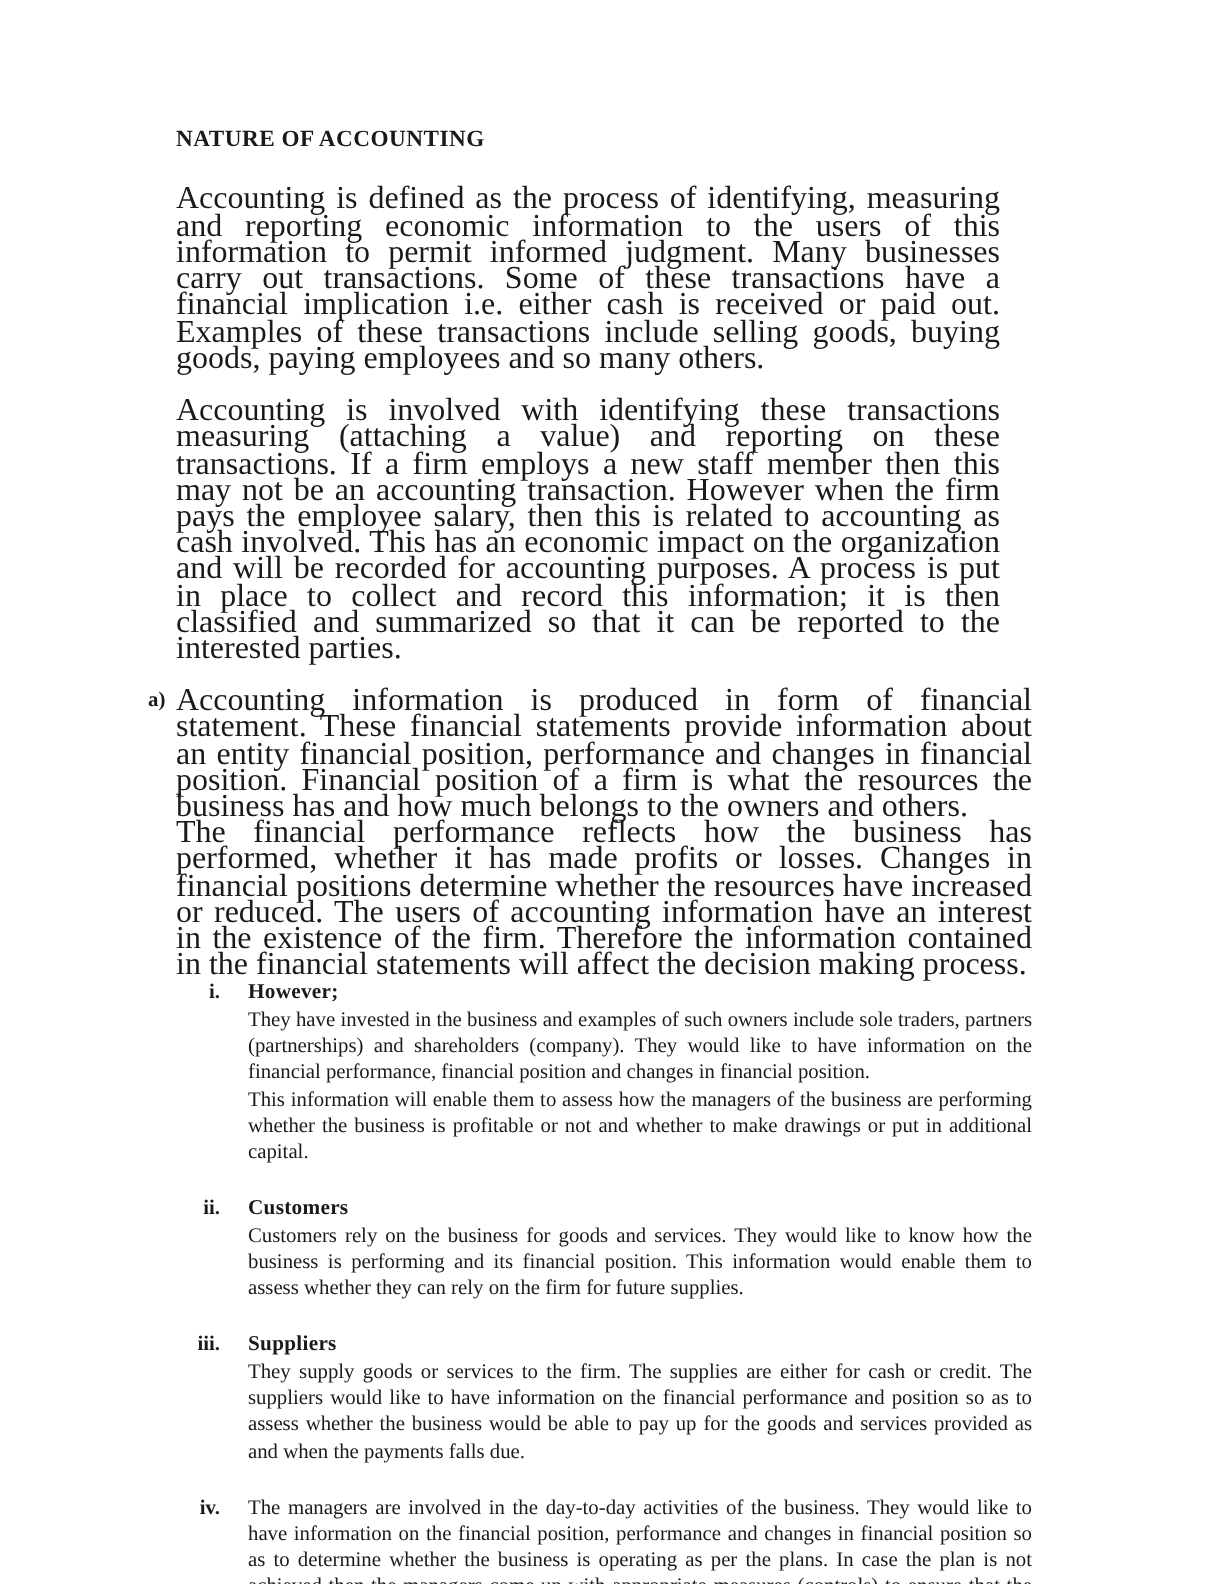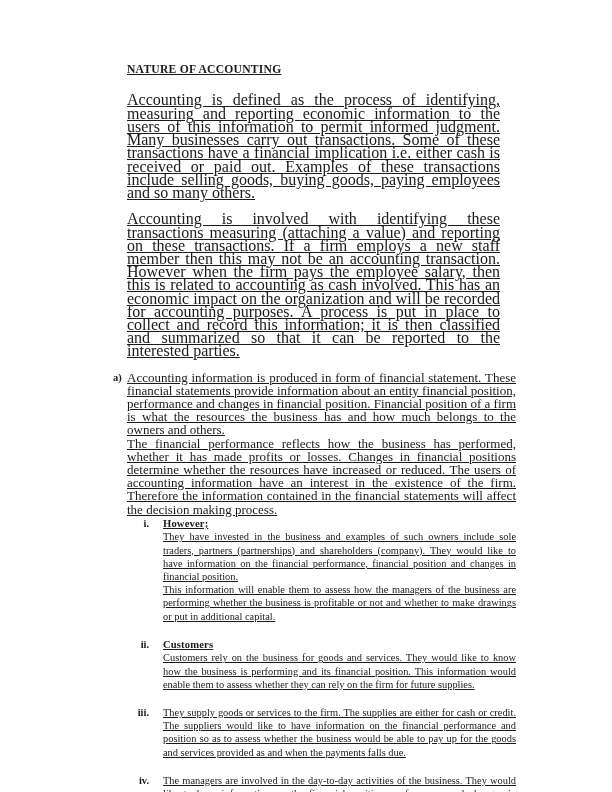--- a/index.html
+++ b/index.html
@@ -14,24 +14,23 @@
     font-family: "Liberation Serif", "DejaVu Serif", serif;
     color: #1a1a1a;
     -webkit-font-smoothing: antialiased;
   }
 
   .page {
     position: relative;
     width: 604px;
     height: 792px;
     box-sizing: border-box;
-    padding: 63px 88px 40px 113px;
+    padding: 63px 88px 40px 74px;
     background: #ffffff;
     overflow: hidden;
-    text-decoration: underline;
   }
 
   
   .doc-title {
     font-size: 11.6px;
     font-weight: bold;
     letter-spacing: 0.25px;
     margin: 0 0 16px 14px;
     line-height: 1.25;
   }
@@ -64,21 +63,21 @@
   .lettered-marker {
     position: absolute;
     left: -14px;
     top: 0;
     font-size: 10.4px;
     font-weight: bold;
   }
 
   .sec-body {
     margin-left: 14px;
-    font-size: 13px;
+    font-size: 16px;
     line-height: 13.2px;
     text-align: justify;
   }
   .sec-body p {
     margin: 0;
   }
 
   .intro-line {
     margin-left: 22px;
     margin-top: 13.2px;
@@ -159,20 +158,21 @@
       <li class="roman-item spaced">
         <span class="roman-marker">ii.</span>
         <div class="roman-title">Customers</div>
         <div class="roman-body">
           <p>Customers rely on the business for goods and services. They would like to know how the business is performing and its financial position. This information would enable them to assess whether they can rely on the firm for future supplies.</p>
         </div>
       </li>
 
       <li class="roman-item spaced">
         <span class="roman-marker">iii.</span>
+        <div class="roman-title">Suppliers</div>
         <div class="roman-body">
           <p>They supply goods or services to the firm. The supplies are either for cash or credit. The suppliers would like to have information on the financial performance and position so as to assess whether the business would be able to pay up for the goods and services provided as and when the payments falls due.</p>
         </div>
       </li>
 
       <li class="roman-item spaced">
         <span class="roman-marker">iv.</span>
         <div class="roman-body">
           <p>The managers are involved in the day-to-day activities of the business. They would like to have information on the financial position, performance and changes in financial position so as to determine whether the business is operating as per the plans. In case the plan is not achieved then the managers come up with appropriate measures (controls) to ensure that the set plans are met.</p>
         </div>

